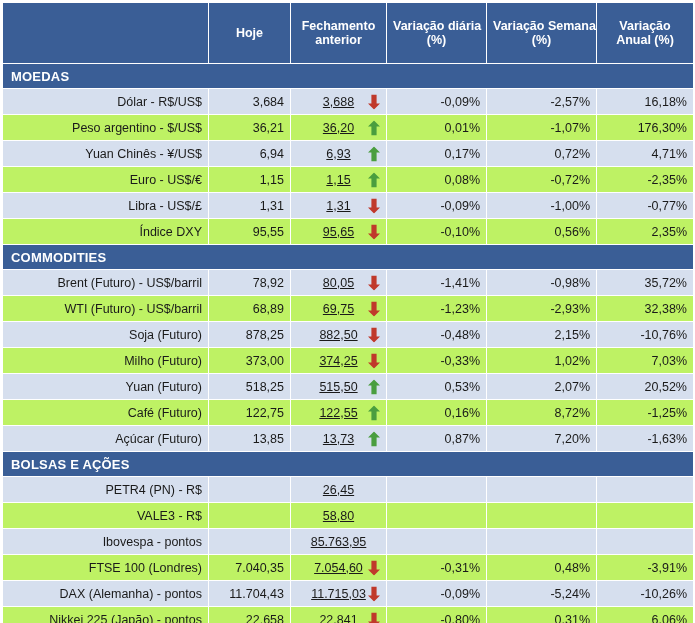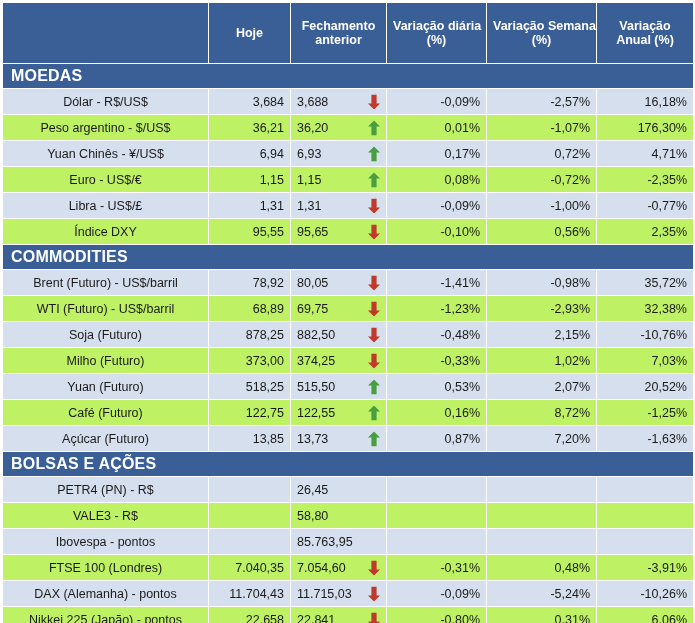--- a/index.html
+++ b/index.html
@@ -51,31 +51,31 @@
     line-height: 1.15;
     border: 1px solid #ffffff;
   }
   thead th.blank {
     background: #3a5e96;
   }
   tr.section td {
     background: #3a5e96;
     color: #ffffff;
     font-weight: bold;
-    font-size: 16px;
+    font-size: 13px;
     letter-spacing: 0.2px;
     height: 20px;
     padding: 2px 8px;
   }
   tr.alt td { background: #d6dfee; }
   tr.plain td { background: #bef264; }
 
-  td.name { text-align: center; }
+  td.name { text-align: right; }
   td.num  { text-align: right; }
-  td.prev { text-align: left; position: relative; padding-right: 26px; }
+  td.prev { text-align: center; position: relative; padding-right: 26px; text-decoration: underline; }
 
   .arrow {
     position: absolute;
     right: 5px;
     top: 50%;
     transform: translateY(-50%);
     width: 14px;
     height: 15px;
     display: inline-block;
   }

